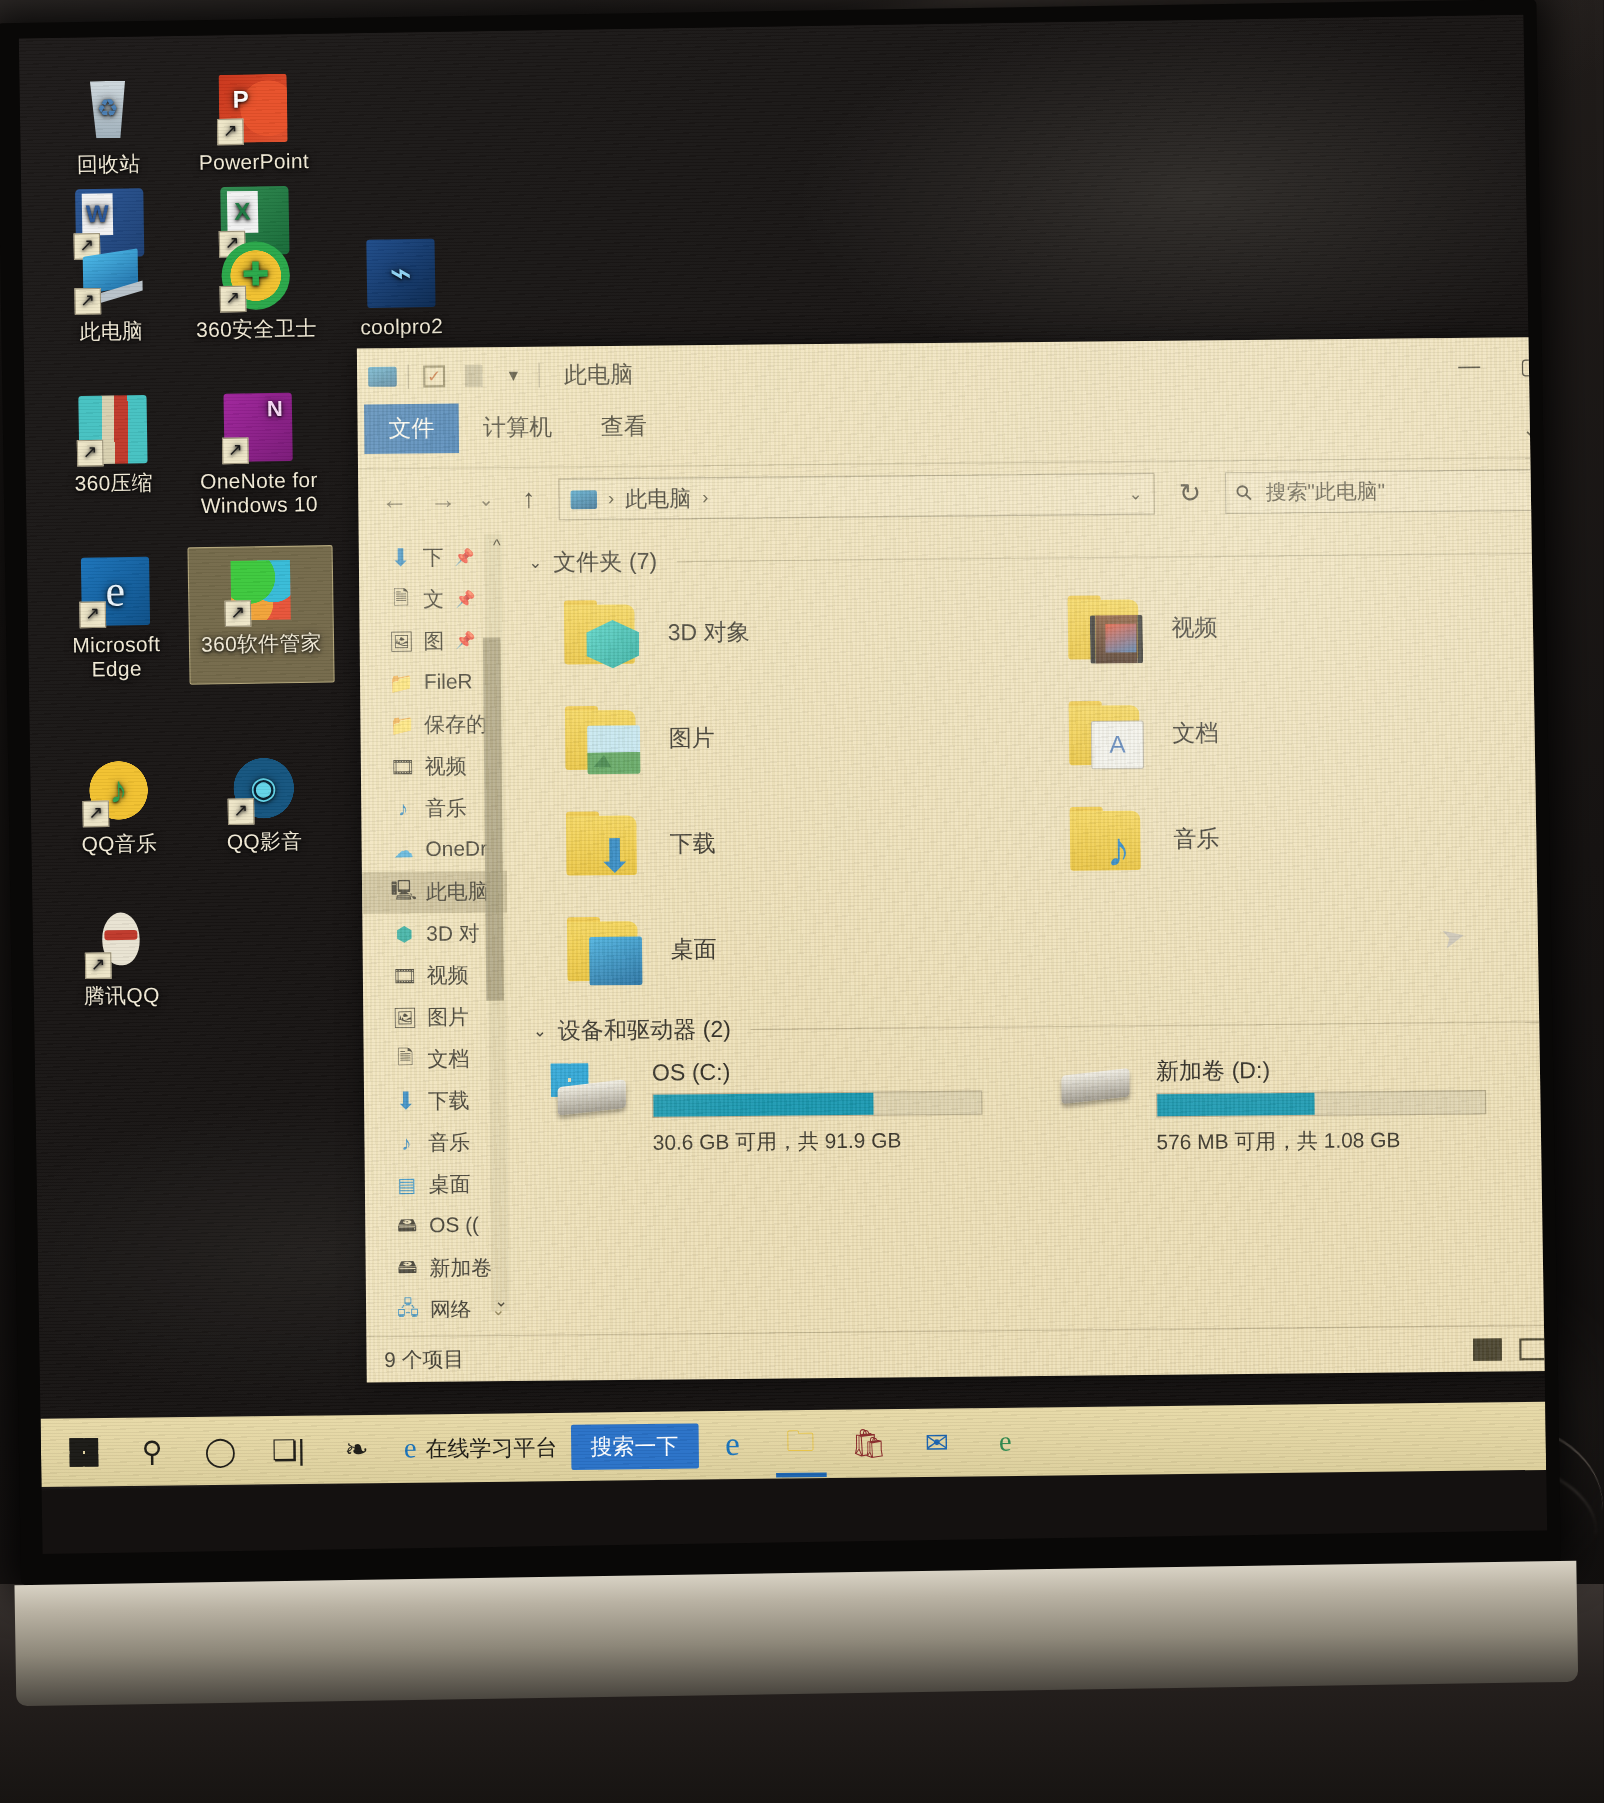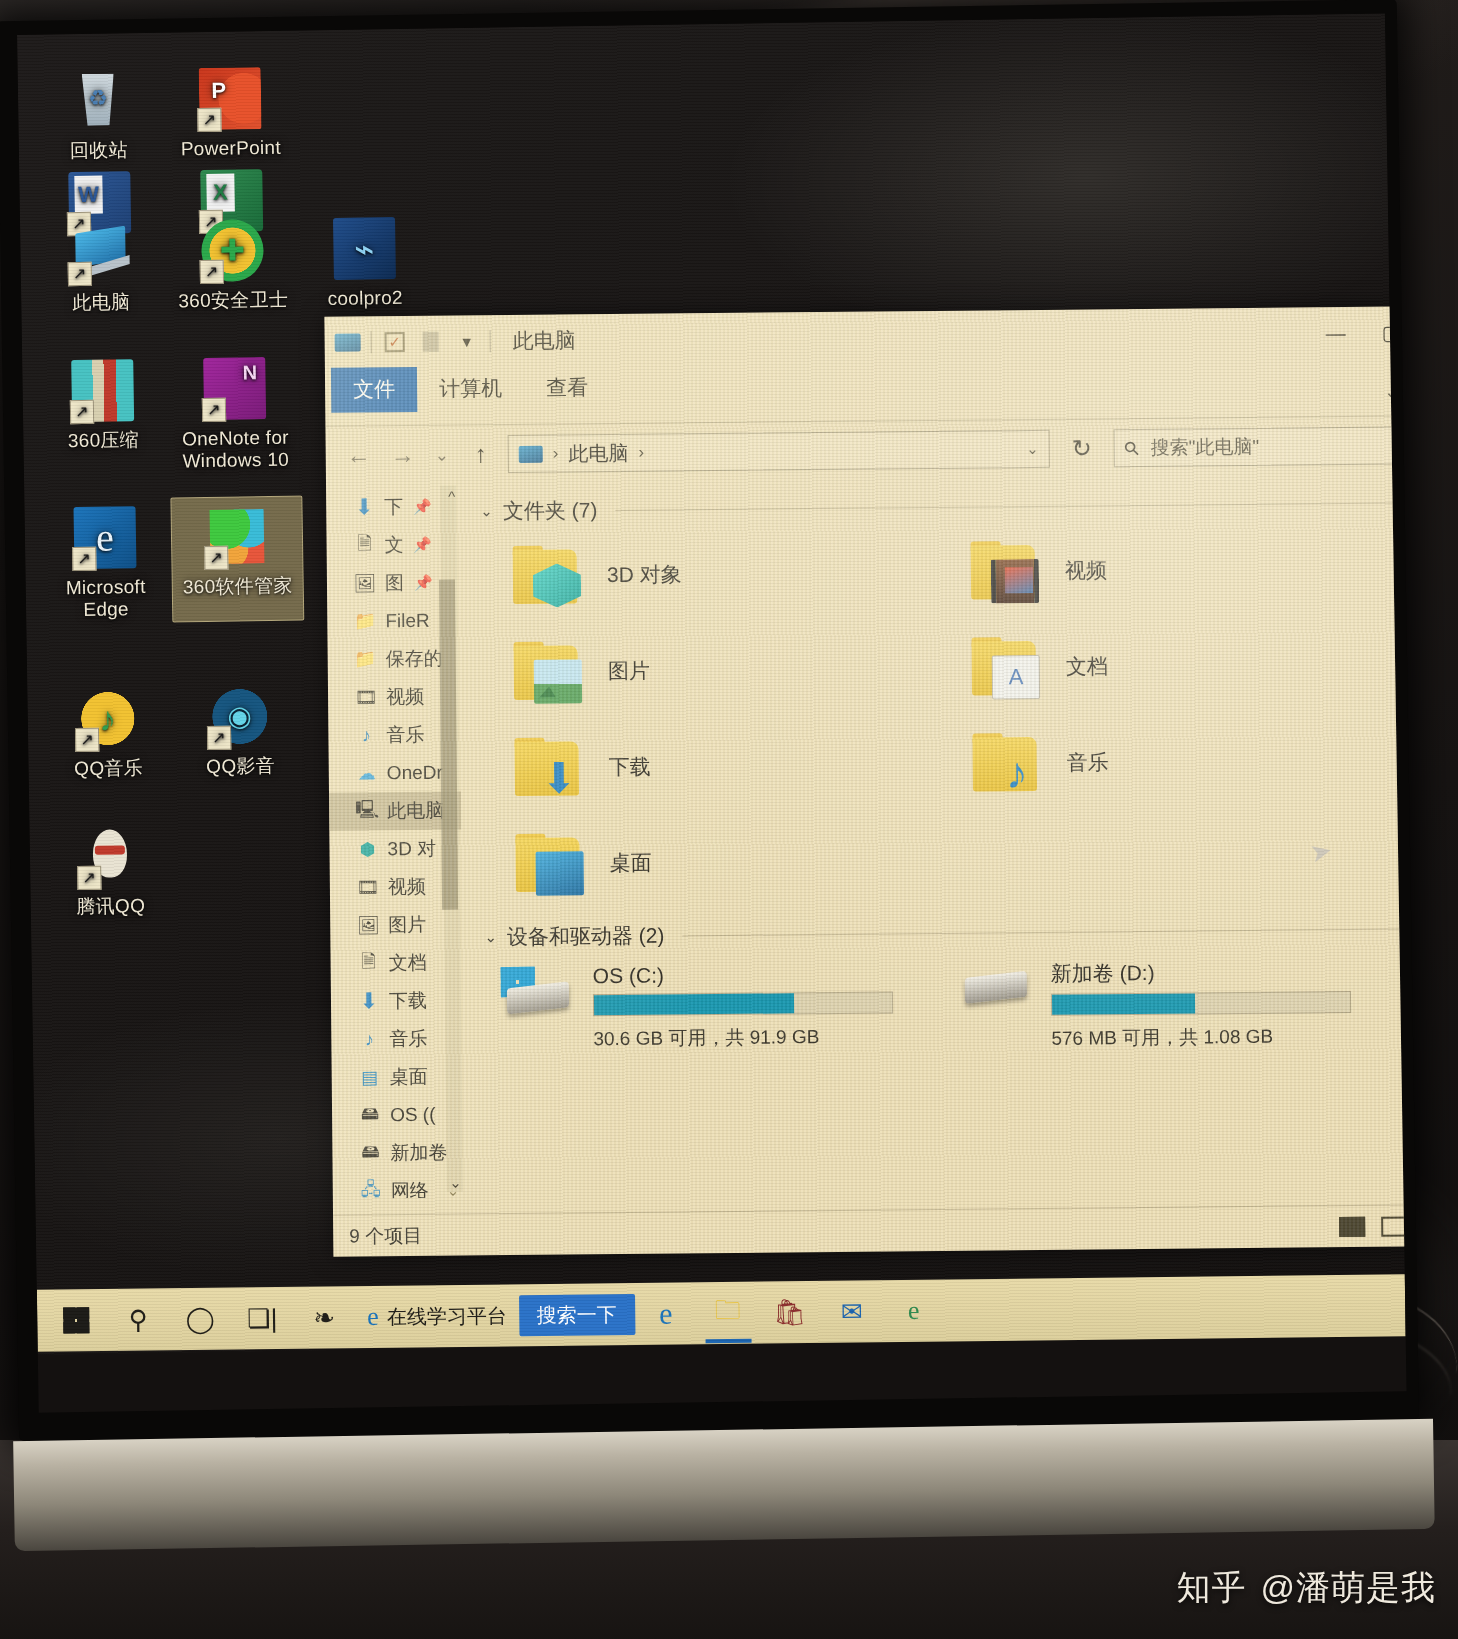--- a/index.html
+++ b/index.html
@@ -737,17 +737,13 @@
 
           <div class="glare"></div>
           <div class="scanlines"></div>
         </div>
 
       </div>
     </div>
     <div class="deck"></div>
   </div>
 
-  <div class="watermark">
-    <span>知乎</span>
-    <span>@潘萌是我</span>
-  </div>
 </div>
 
 </body></html>

